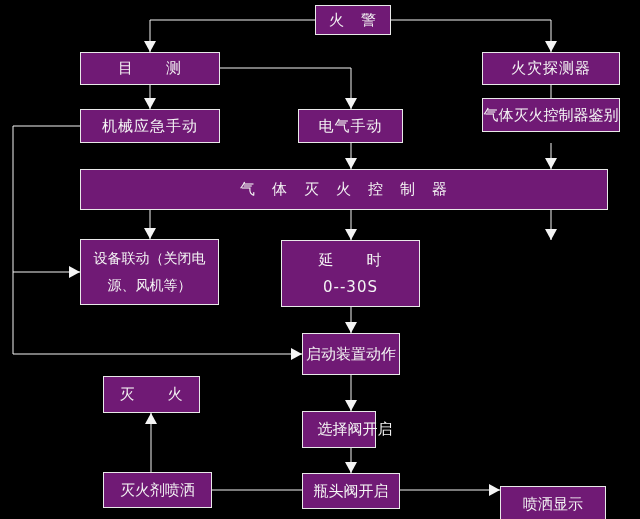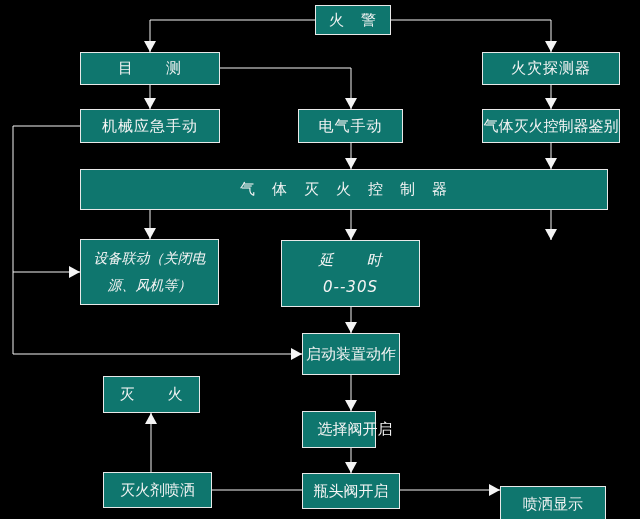--- a/index.html
+++ b/index.html
@@ -3,25 +3,25 @@
 <meta charset="utf-8">
 <style>
   html,body{margin:0;padding:0;background:#000;}
   #stage{
     position:relative;width:640px;height:519px;background:#000;overflow:hidden;
     font-family:"DejaVu Sans","Liberation Sans",sans-serif;
   }
   #wires{position:absolute;left:0;top:0;width:640px;height:519px;}
   .node{
     position:absolute;box-sizing:border-box;
-    border:1px solid #e9e9e9;background:#0f766e;color:#f4f4f4;
+    border:1px solid #e9e9e9;background:#701a75;color:#f4f4f4;
     display:flex;align-items:center;justify-content:center;
     font-size:15px;letter-spacing:1px;white-space:pre;text-align:center;
   }
-  .node.two{flex-direction:column;line-height:27px;font-style:italic;}
+  .node.two{flex-direction:column;line-height:27px;}
   .node .ln{display:block;}
 </style>
 </head>
 <body>
 
 <div id="stage">
 
   <svg id="wires" viewBox="0 0 640 519" fill="none" stroke="#f4f4f4" stroke-width="1">
 
     <polyline points="315,20 150,20 150,52"></polyline>
@@ -92,21 +92,21 @@
   </div>
 
   <div class="node" style="left:80px;top:109px;width:140px;height:34px;">
     <span>机械应急手动</span>
   </div>
 
   <div class="node" style="left:298px;top:109px;width:105px;height:34px;">
     <span>电气手动</span>
   </div>
 
-  <div class="node" style="left:482px;top:109px;width:138px;height:34px;letter-spacing:0;">
+  <div class="node" style="left:482px;top:98px;width:138px;height:34px;letter-spacing:0;">
     <span>气体灭火控制器鉴别</span>
   </div>
 
   <div class="node" style="left:80px;top:169px;width:528px;height:41px;">
     <span>气　体　灭　火　控　制　器</span>
   </div>
 
   <div class="node two" style="left:80px;top:239px;width:139px;height:66px;font-size:14px;letter-spacing:0;">
     <span class="ln">设备联动（关闭电</span>
     <span class="ln">源、风机等）</span>

